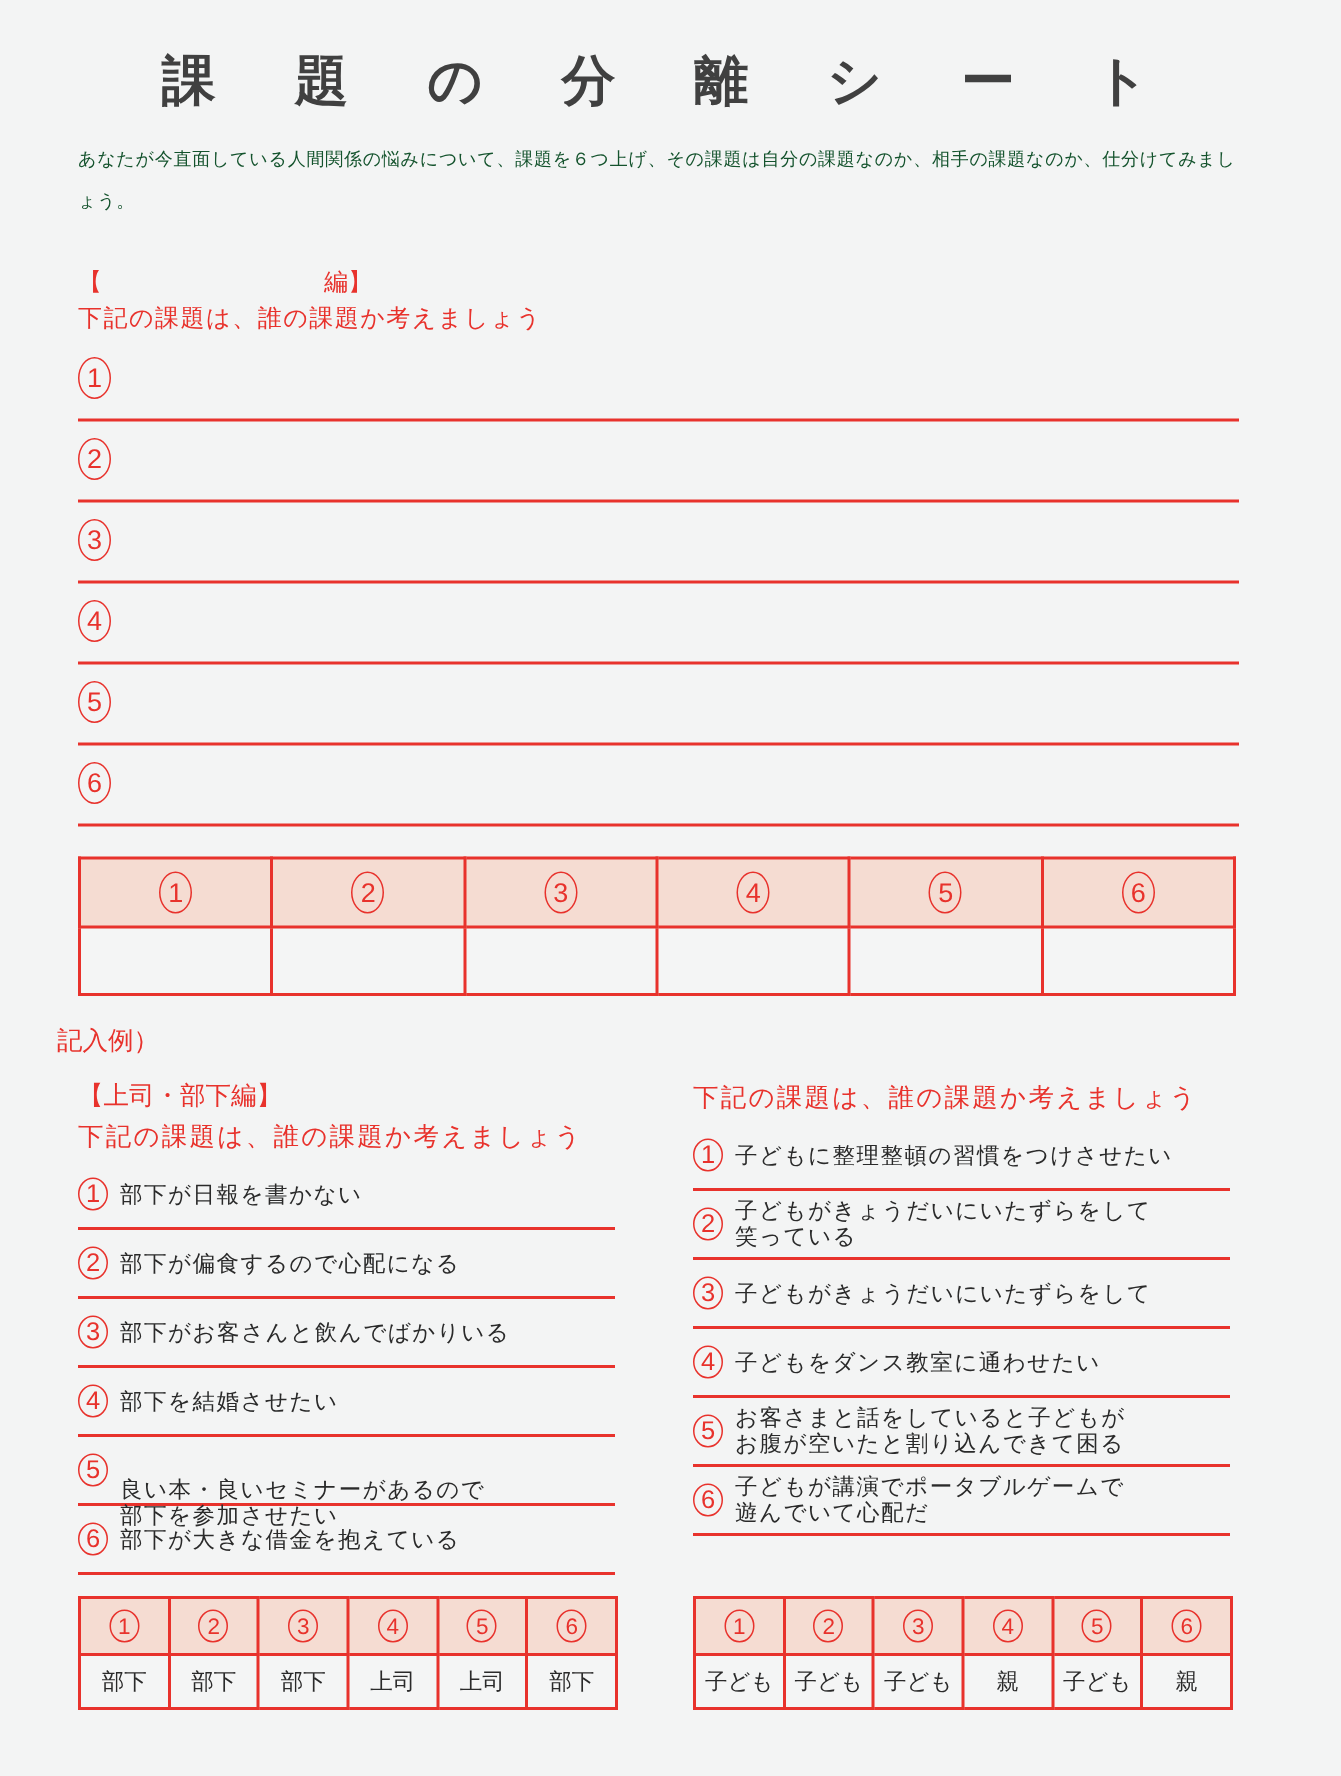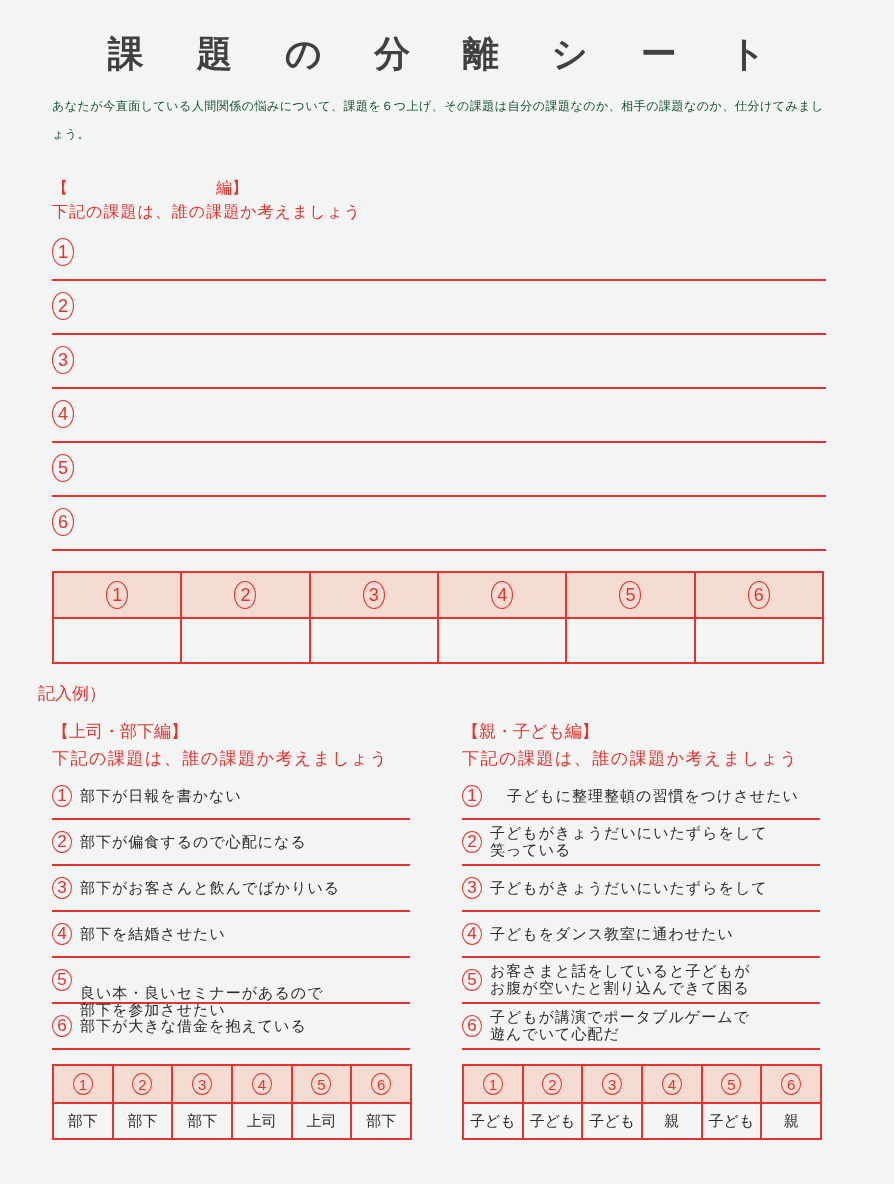--- a/index.html
+++ b/index.html
@@ -174,26 +174,25 @@
     <td>部下</td>
     <td>部下</td>
     <td>上司</td>
     <td>上司</td>
     <td>部下</td>
   </tr>
 </tbody>
   </table>
 
 <div class="ex-col right">
-  <div class="ex-title">【親・子ども編】</div>
   <div class="ex-sub">下記の課題は、誰の課題か考えましょう</div>
   <div class="ex-rows">
     <div class="ex-row">
         <span class="circ">1</span>
-        <span class="txt" style="white-space: pre-line; margin-left: 17px;">子どもに整理整頓の習慣をつけさせたい</span>
+        <span class="txt" style="white-space: pre-line;">子どもに整理整頓の習慣をつけさせたい</span>
       </div>
     <div class="ex-row">
         <span class="circ">2</span>
         <span class="txt multi" style="white-space: pre-line;">子どもがきょうだいにいたずらをして
 笑っている</span>
       </div>
     <div class="ex-row">
         <span class="circ">3</span>
         <span class="txt" style="white-space: pre-line;">子どもがきょうだいにいたずらをして</span>
       </div>

